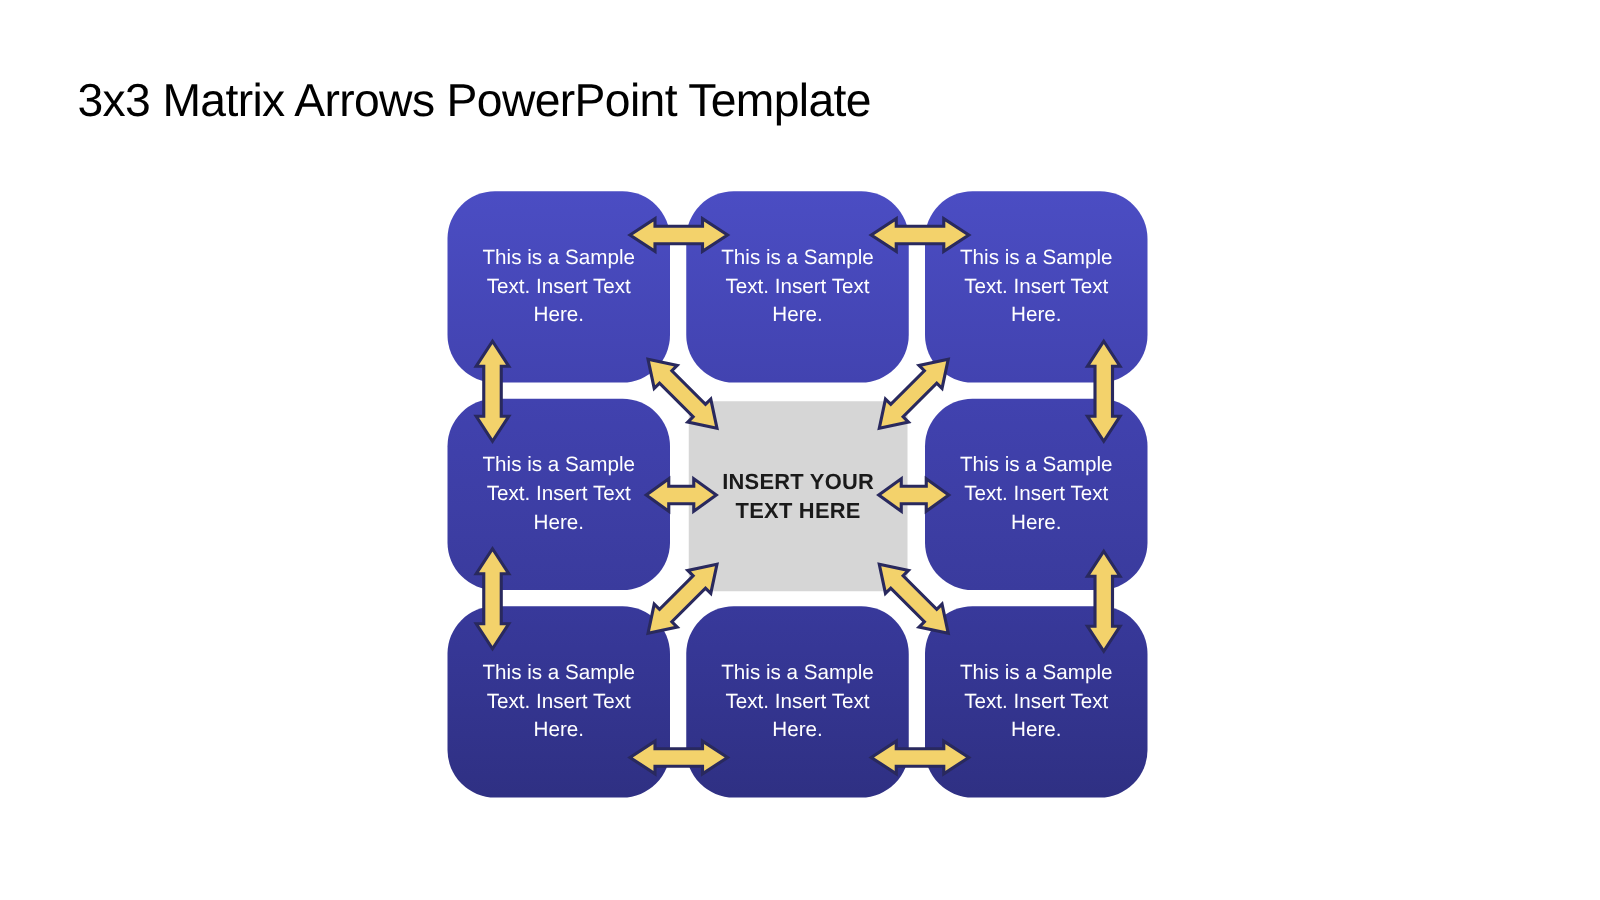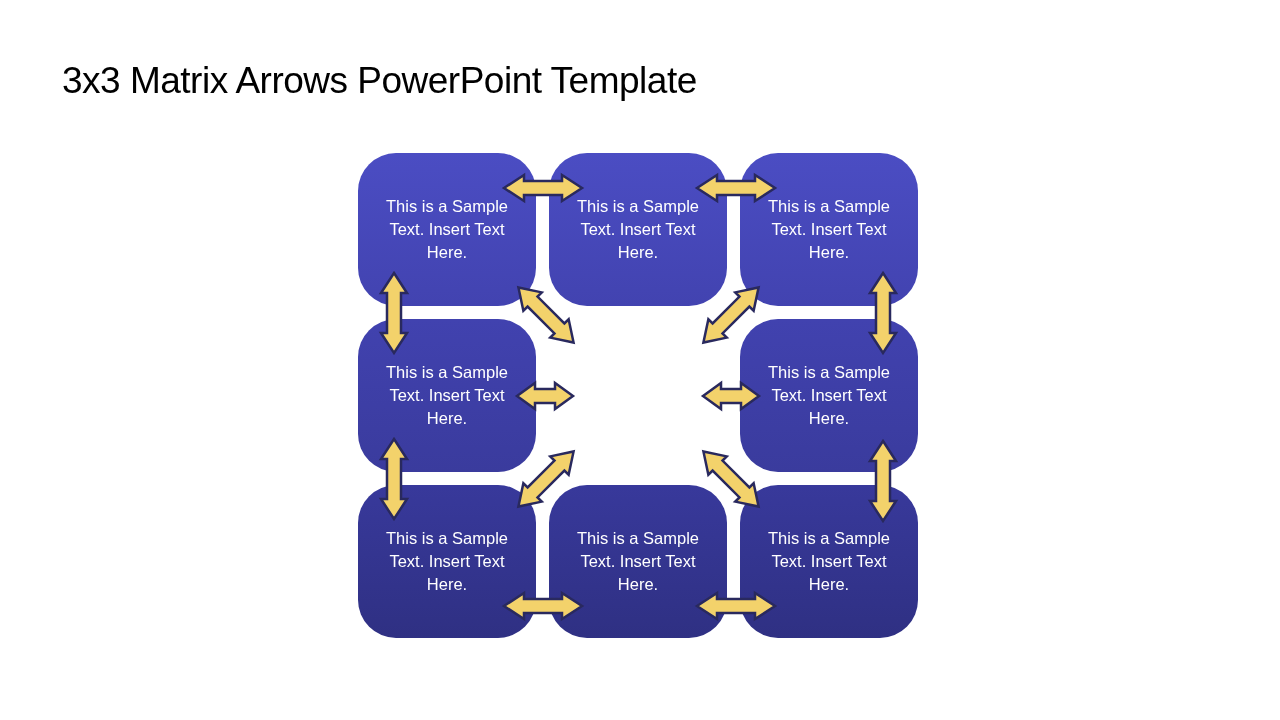--- a/index.html
+++ b/index.html
@@ -101,20 +101,23 @@
     <div class="cell row1 c-tc">
       <span class="cell-text">This is a Sample Text. Insert Text Here.</span>
     </div>
     <div class="cell row1 c-tr">
       <span class="cell-text">This is a Sample Text. Insert Text Here.</span>
     </div>
 
     <div class="cell row2 c-ml">
       <span class="cell-text">This is a Sample Text. Insert Text Here.</span>
     </div>
+    <div class="cell-center">
+      <span class="center-text">INSERT YOUR TEXT HERE</span>
+    </div>
     <div class="cell row2 c-mr">
       <span class="cell-text">This is a Sample Text. Insert Text Here.</span>
     </div>
 
     <div class="cell row3 c-bl">
       <span class="cell-text">This is a Sample Text. Insert Text Here.</span>
     </div>
     <div class="cell row3 c-bc">
       <span class="cell-text">This is a Sample Text. Insert Text Here.</span>
     </div>

